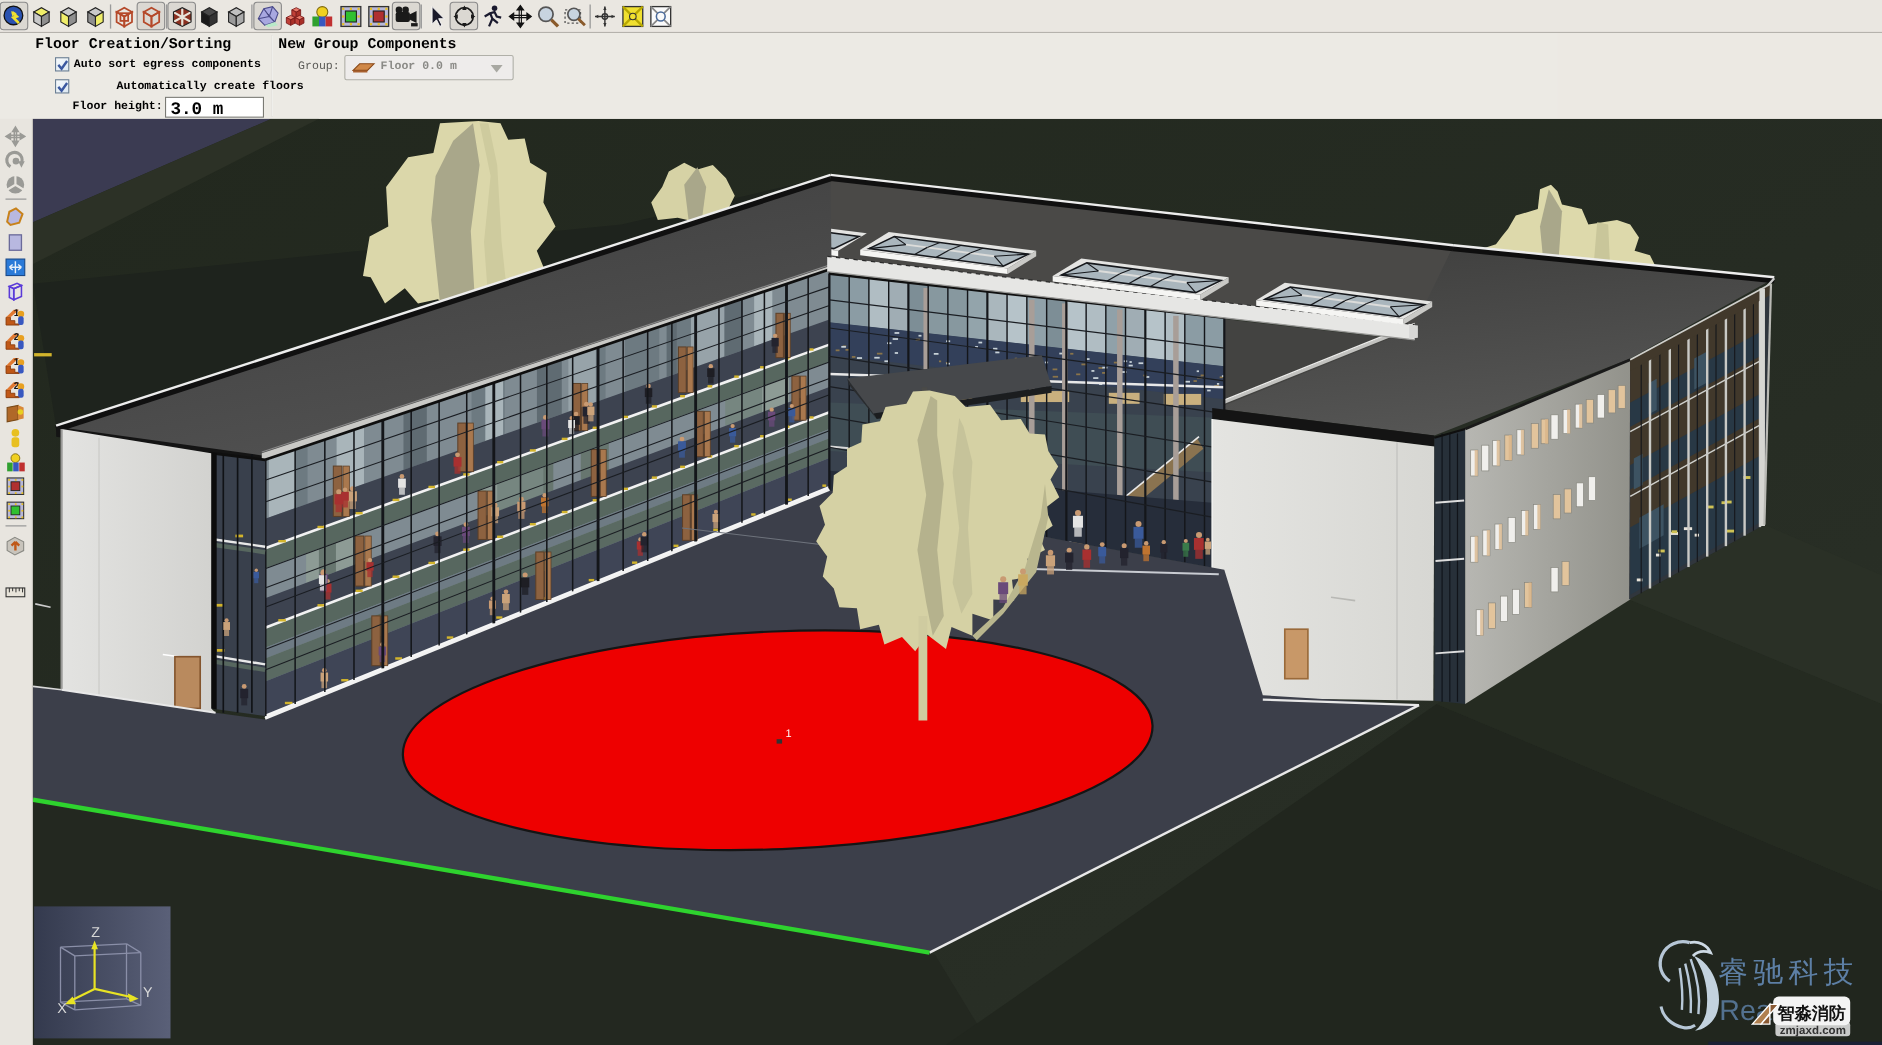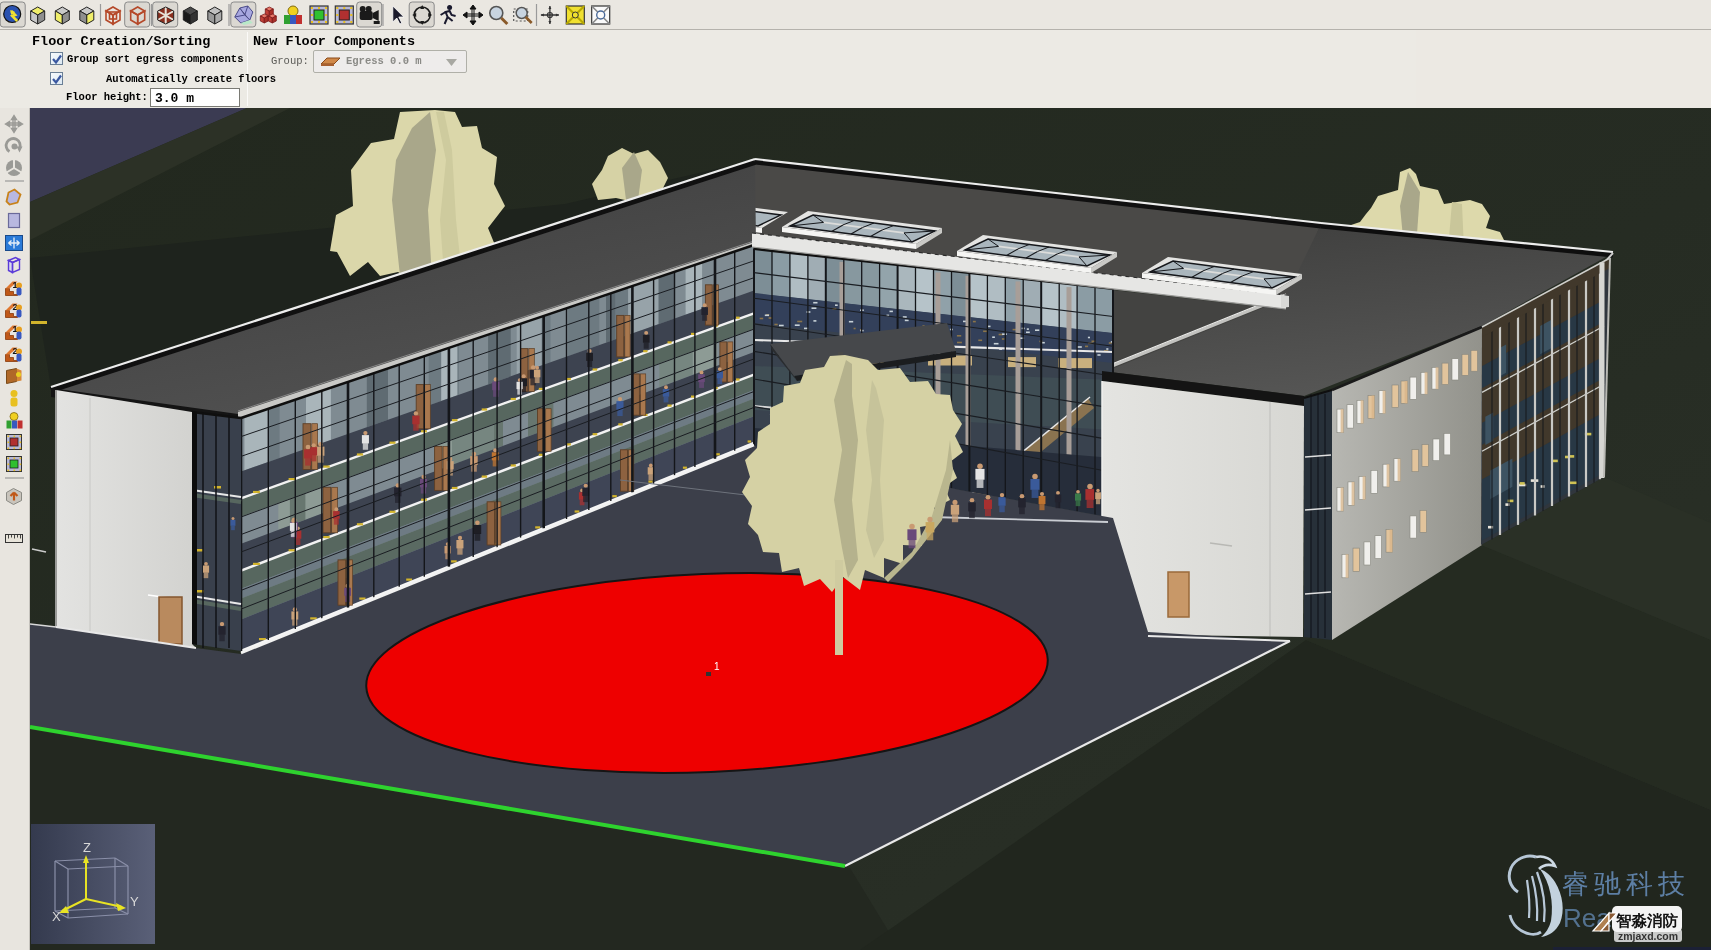--- a/index.html
+++ b/index.html
@@ -162,36 +162,36 @@
       </g>
     </svg>
   </div>
 <div style="position:absolute;left:0;top:30px;width:1416px;height:78px;background:#eceae4;">
   <div style="position:absolute;left:247px;top:2px;width:1px;height:74px;background:#b8b5ae;border-right:1px solid #fbfaf8;"></div>
   <div style="position:absolute;left:32px;top:4px;font-family:'Liberation Mono', monospace;font-size:13.5px;font-weight:bold;color:#000;">Floor Creation/Sorting</div>
   <div style="position:absolute;left:50px;top:22px;width:13px;height:13px;background:linear-gradient(135deg,#f6fafd,#dce8f2);border:1px solid #6a7f95;"></div>
     <svg style="position:absolute;left:50px;top:22px" width="15" height="15">
       <path d="M3 7 L6 10.5 L11 3.5" stroke="#3a58a0" stroke-width="2.2" fill="none"></path>
     </svg>
-  <div style="position:absolute;left:67px;top:23px;font-family:'Liberation Mono', monospace;font-size:10.5px;font-weight:bold;color:#000;">Group sort egress components</div>
+  <div style="position:absolute;left:67px;top:23px;font-family:'Liberation Mono', monospace;font-size:10.5px;font-weight:bold;color:#000;">Auto sort egress components</div>
   <div style="position:absolute;left:50px;top:42px;width:13px;height:13px;background:linear-gradient(135deg,#f6fafd,#dce8f2);border:1px solid #6a7f95;"></div>
     <svg style="position:absolute;left:50px;top:42px" width="15" height="15">
       <path d="M3 7 L6 10.5 L11 3.5" stroke="#3a58a0" stroke-width="2.2" fill="none"></path>
     </svg>
   <div style="position:absolute;left:67px;top:43px;font-family:'Liberation Mono', monospace;font-size:10.5px;font-weight:bold;color:#000;margin-left:39px;">Automatically create floors</div>
   <div style="position:absolute;left:66px;top:61px;font-family:'Liberation Mono', monospace;font-size:10.5px;font-weight:bold;color:#000;">Floor height:</div>
-  <div style="position:absolute;left:150px;top:58px;width:90px;height:19px;background:#fff;border:1px solid #7a7a74;font-family:'Liberation Mono', monospace;font-size:13px;font-weight:bold;color:#000;padding:2px 0 0 4px;">3.0 m</div>
-  <div style="position:absolute;left:253px;top:4px;font-family:'Liberation Mono', monospace;font-size:13.5px;font-weight:bold;color:#000;">New Floor Components</div>
+  <div style="position:absolute;left:150px;top:58px;width:90px;height:19px;background:#fff;border:1px solid #7a7a74;font-family:'Liberation Mono', monospace;font-size:16px;font-weight:bold;color:#000;padding:2px 0 0 4px;">3.0 m</div>
+  <div style="position:absolute;left:253px;top:4px;font-family:'Liberation Mono', monospace;font-size:13.5px;font-weight:bold;color:#000;">New Group Components</div>
   <div style="position:absolute;left:271px;top:25px;font-family:'Liberation Mono', monospace;font-size:10.5px;font-weight:normal;color:#5a5a56;">Group:</div>
   <div style="position:absolute;left:313px;top:20px;width:154px;height:23px;background:#eeeceb;border:1px solid #b0b0a8;border-radius:2px;">
     <svg width="152" height="21" style="position:absolute;left:0;top:0">
         <polygon points="7,13 13,7 26,7 20,13" fill="#d08848" stroke="#8a4a1a" stroke-width="1"></polygon>
         <polygon points="7,13 20,13 20,15 7,15" fill="#a86030"></polygon>
       </svg>
-    <div style="position:absolute;left:32px;top:4px;font-family:'Liberation Mono', monospace;font-size:10.5px;font-weight:bold;color:#8a8a86;">Egress 0.0 m</div>
+    <div style="position:absolute;left:32px;top:4px;font-family:'Liberation Mono', monospace;font-size:10.5px;font-weight:bold;color:#8a8a86;">Floor 0.0 m</div>
     <svg width="12" height="8" style="position:absolute;right:8px;top:8px">
         <polygon points="0,0 11,0 5.5,7" fill="#a8a8a2"></polygon>
       </svg>
   </div>
 </div>
 <div style="position:absolute;left:0;top:108px;width:30px;height:842px;background:#e8e5df;border-right:1px solid #c5c2bc;">
     <svg width="30" height="560" style="position:absolute;left:0;top:0">
       <g transform="translate(0,-108)">
         <g transform="translate(4.5,114.5)">
           <path d="M9.5 1 L7 5 L12 5 Z M9.5 18 L7 14 L12 14 Z M1 9.5 L5 7 L5 12 Z M18 9.5 L14 7 L14 12 Z M8.5 5 L8.5 14 M5 8.5 L14 8.5 M5 10.5 L14 10.5 M10.5 5 L10.5 14" fill="#9a9a96" stroke="#9a9a96" stroke-width="1.4"></path>

